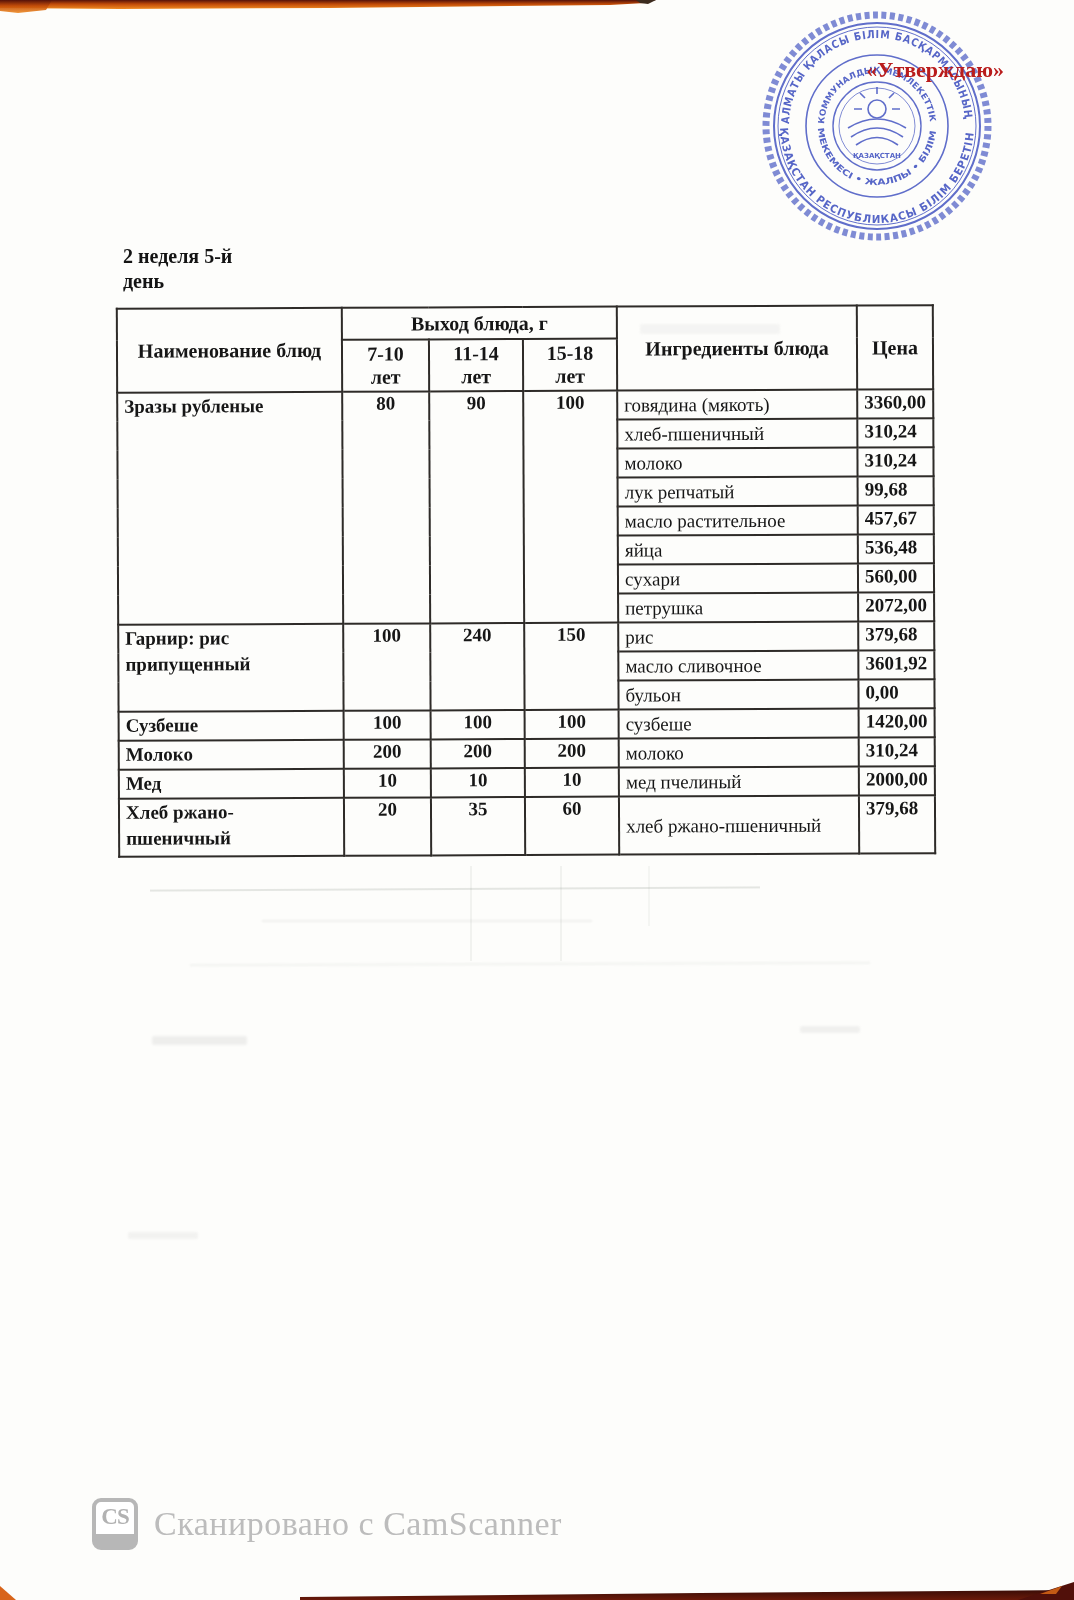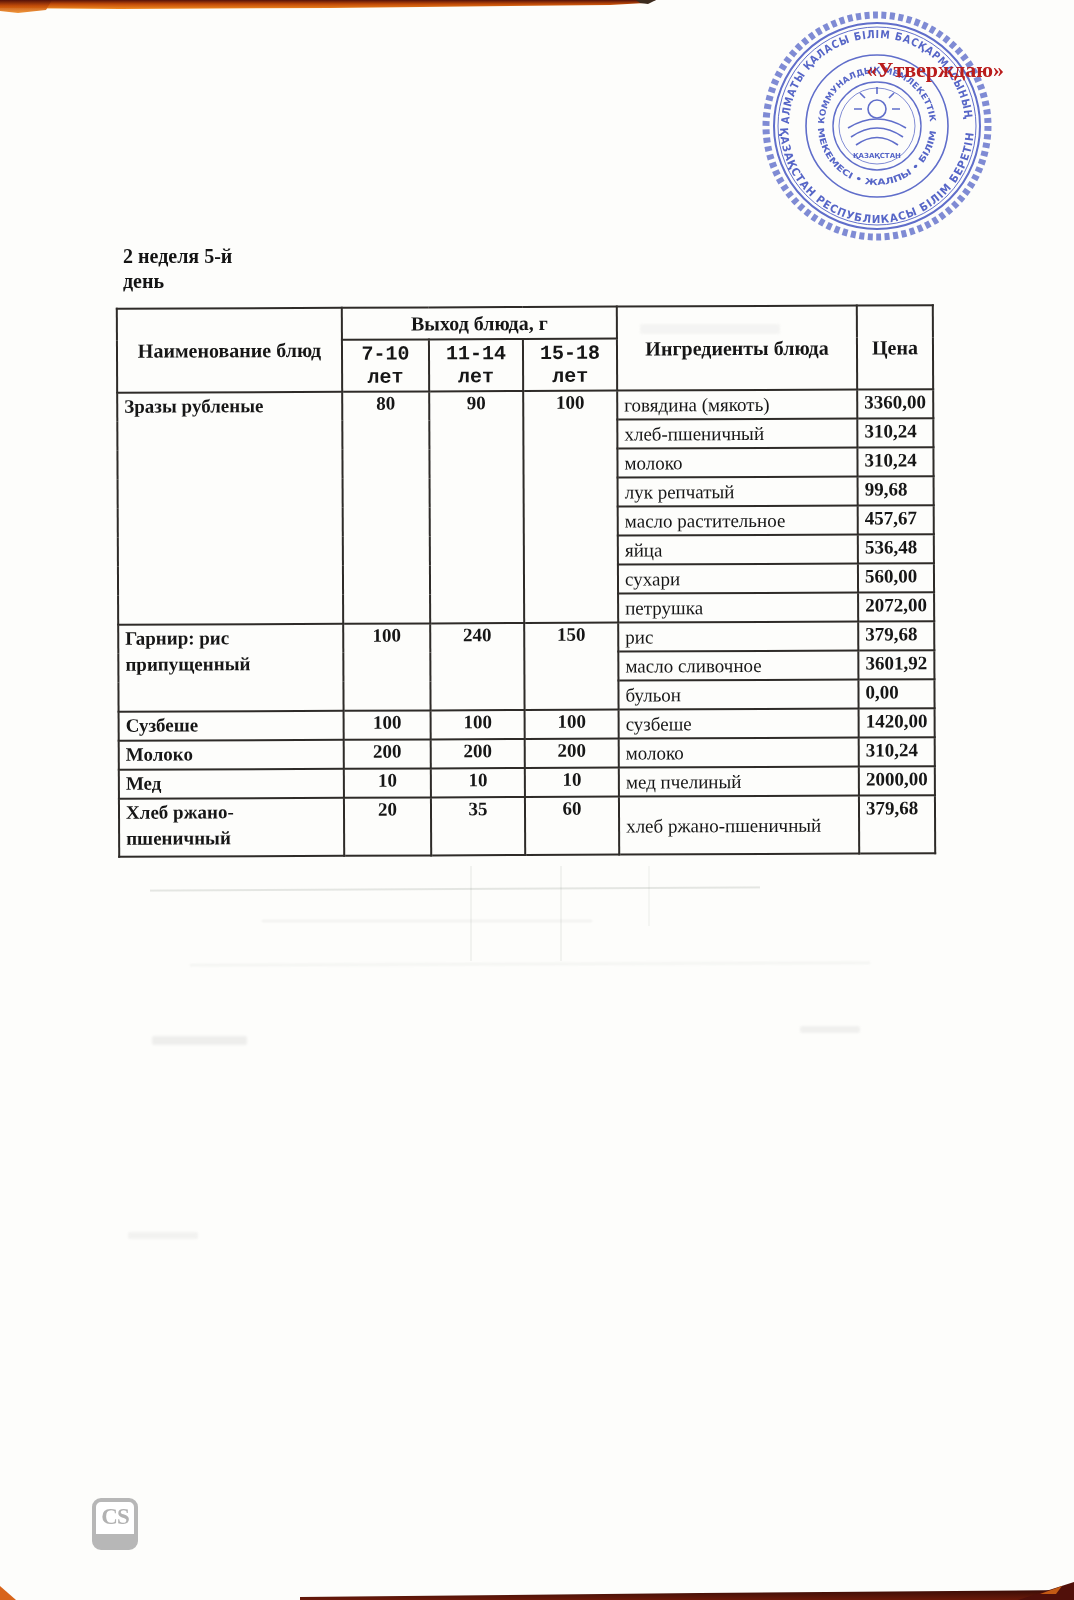--- a/index.html
+++ b/index.html
@@ -27,21 +27,21 @@
               line-height:25px;color:#141414;}
 
   
   .table-wrap{position:absolute;left:117px;top:306px;width:818px;transform:rotate(-.25deg);}
   table.menu{border-collapse:collapse;width:816px;table-layout:fixed;}
   table.menu td, table.menu th{border:2px solid #2e2b28;padding:0 6px;
       font-size:19px;color:#161616;overflow:hidden;}
   table.menu th{font-size:20px;font-weight:bold;text-align:center;padding:2px 4px;}
   col.c-name{width:225px;} col.c-a1{width:87px;} col.c-a2{width:94px;} col.c-a3{width:94px;}
   col.c-ing{width:240px;} col.c-price{width:76px;}
-  .th-age{line-height:23px;font-family:Liberation Mono, monospace;}
+  .th-age{line-height:23px;}
   td.dish{font-weight:bold;font-size:20px;vertical-align:top;padding:3px 8px;line-height:26px;}
   td.num{font-weight:bold;font-size:20px;text-align:center;vertical-align:top;padding-top:2px;}
   td.ing{vertical-align:middle;padding:4px 4px 2px 8px;border-width:1.6px 2px;line-height:21px;}
   td.price{font-weight:bold;text-align:left;vertical-align:top;padding:0 5px 0 0;border-width:1.6px 2px;line-height:23px;}
   tr.body-row{height:29px;}
   tr.last-row{height:58px;}
   tr.hrow1{height:32px;} tr.hrow2{height:50px;}
 
   
   .ghost{position:absolute;background:#8e968e;pointer-events:none;}
@@ -268,20 +268,21 @@
 <div class="smudge sm1"></div>
 <div class="smudge sm2"></div>
 <div class="smudge sm3"></div>
 <div class="smudge sm4"></div>
 
 <div class="footer">
   <div class="cs-logo">
     <div class="cs-text">CS</div>
     <div class="cs-bar"></div>
   </div>
+  <div class="cam-text">Сканировано с CamScanner</div>
 </div>
 
 <svg id="bottom-edge" class="edge-svg" width="1074" height="20">
   <defs>
     <linearGradient id="gBot" x1="0" y1="0" x2="0" y2="1">
       <stop offset="0" stop-color="#3a0c06"></stop>
       <stop offset="1" stop-color="#6b1a0a"></stop>
     </linearGradient>
   </defs>
   <polygon points="300,17 700,13 1074,10 1074,20 300,20" fill="url(#gBot)"></polygon>

